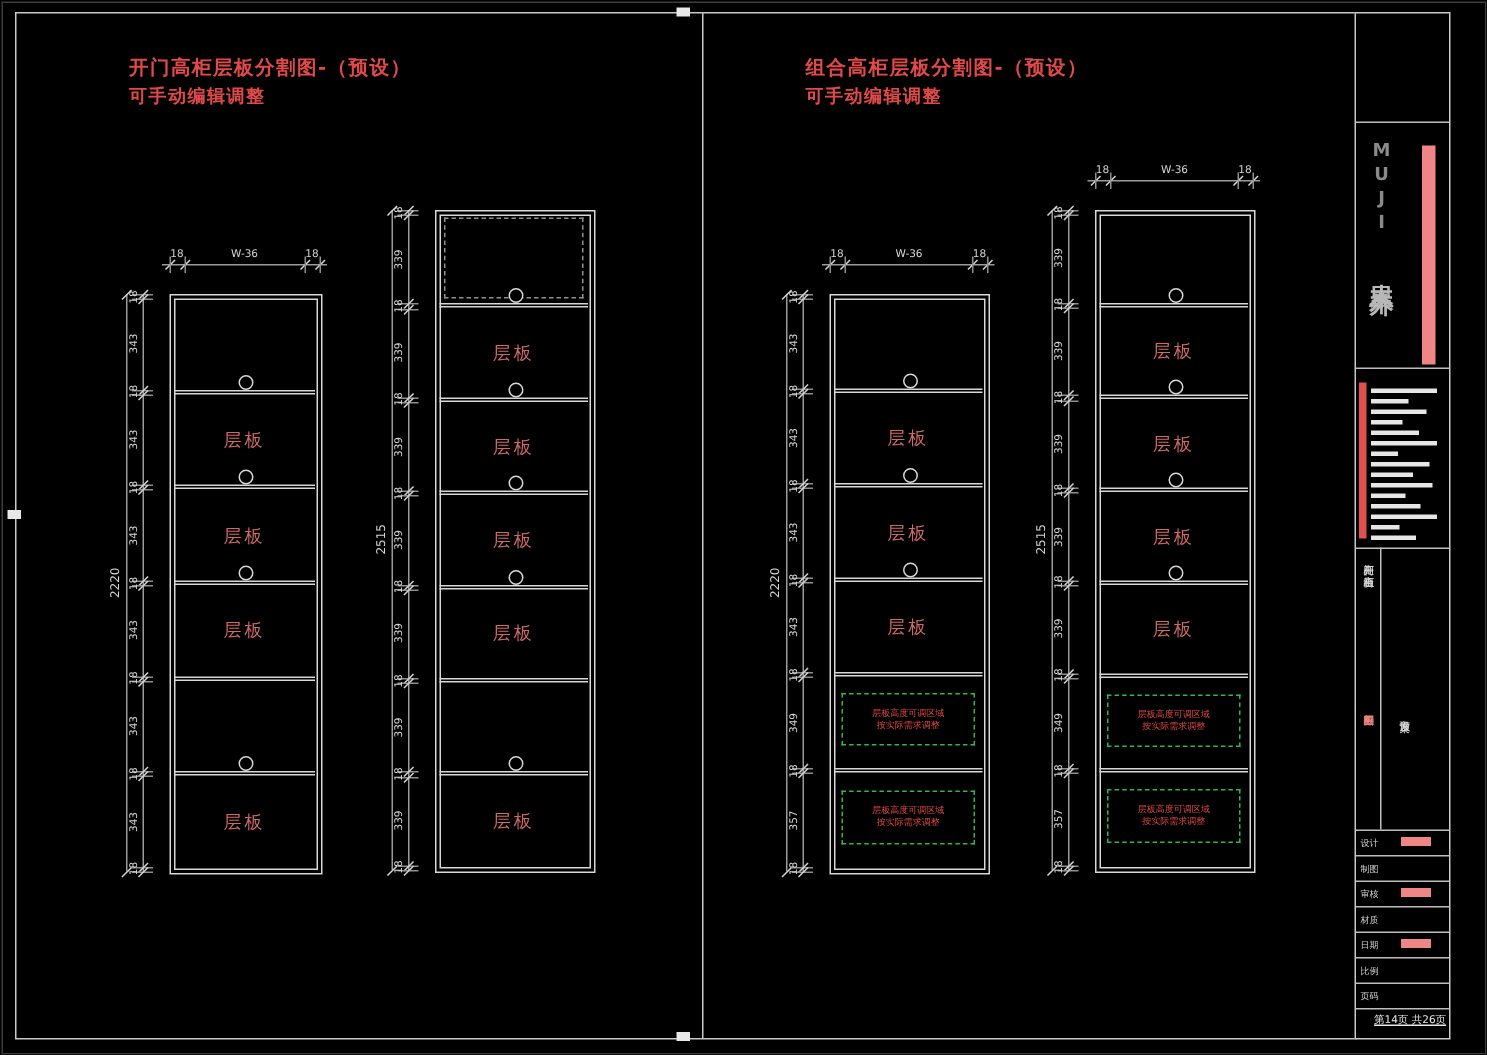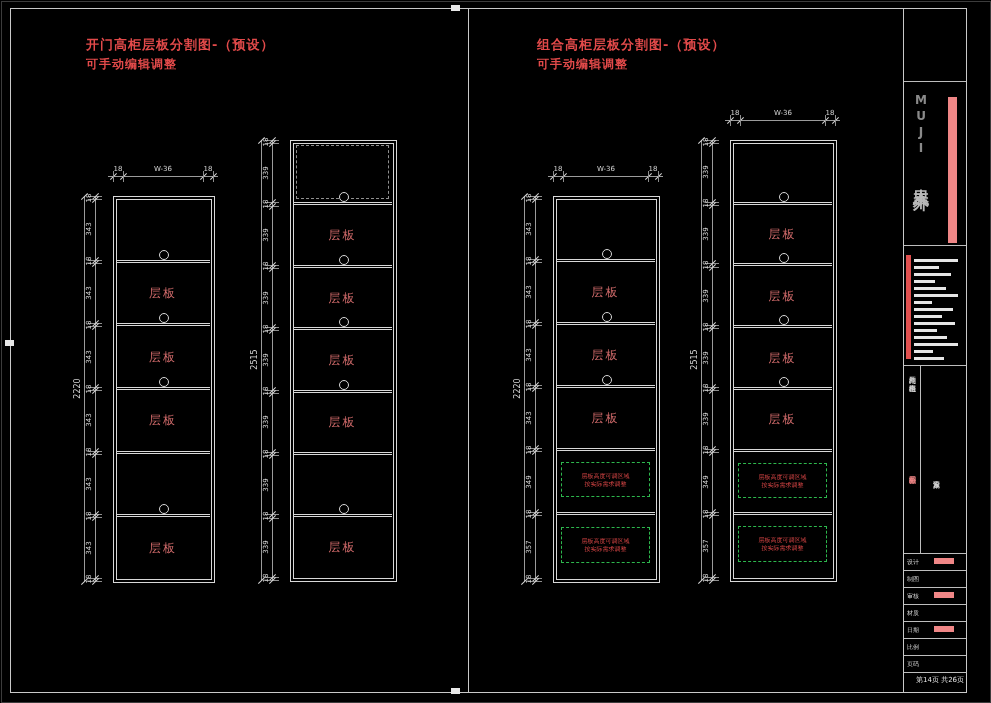--- a/index.html
+++ b/index.html
@@ -393,14 +393,14 @@
       <div style="position: absolute; left: 0px; top: 68px; width: 100%; height: 1px; background: rgb(189, 189, 189);"></div>
       <div style="position: absolute; left: 3px; top: 73px; font-size: 6px; color: rgb(207, 207, 207); white-space: nowrap;">日期</div>
       <div style="position: absolute; left: 30px; top: 73px; width: 20px; height: 6px; background: rgb(239, 134, 134);"></div>
       <div style="position: absolute; left: 0px; top: 85px; width: 100%; height: 1px; background: rgb(189, 189, 189);"></div>
       <div style="position: absolute; left: 3px; top: 90px; font-size: 6px; color: rgb(207, 207, 207); white-space: nowrap;">比例</div>
       <div style="position: absolute; left: 0px; top: 102px; width: 100%; height: 1px; background: rgb(189, 189, 189);"></div>
       <div style="position: absolute; left: 3px; top: 107px; font-size: 6px; color: rgb(207, 207, 207); white-space: nowrap;">页码</div>
       <div style="position: absolute; left: 0px; top: 119px; width: 100%; height: 1px; background: rgb(189, 189, 189);"></div>
     </div>
 
-  <div class="abs" style="left:12px;top:666px;font-size:7px;color:#e8e8e8;white-space:nowrap;">第14页 共26页</div>
+  <div class="abs" style="left:12px;top:666px;font-size:7px;color:#e8e8e8;white-space:nowrap;text-decoration:underline;">第14页 共26页</div>
 </div>
 
 </body></html>

